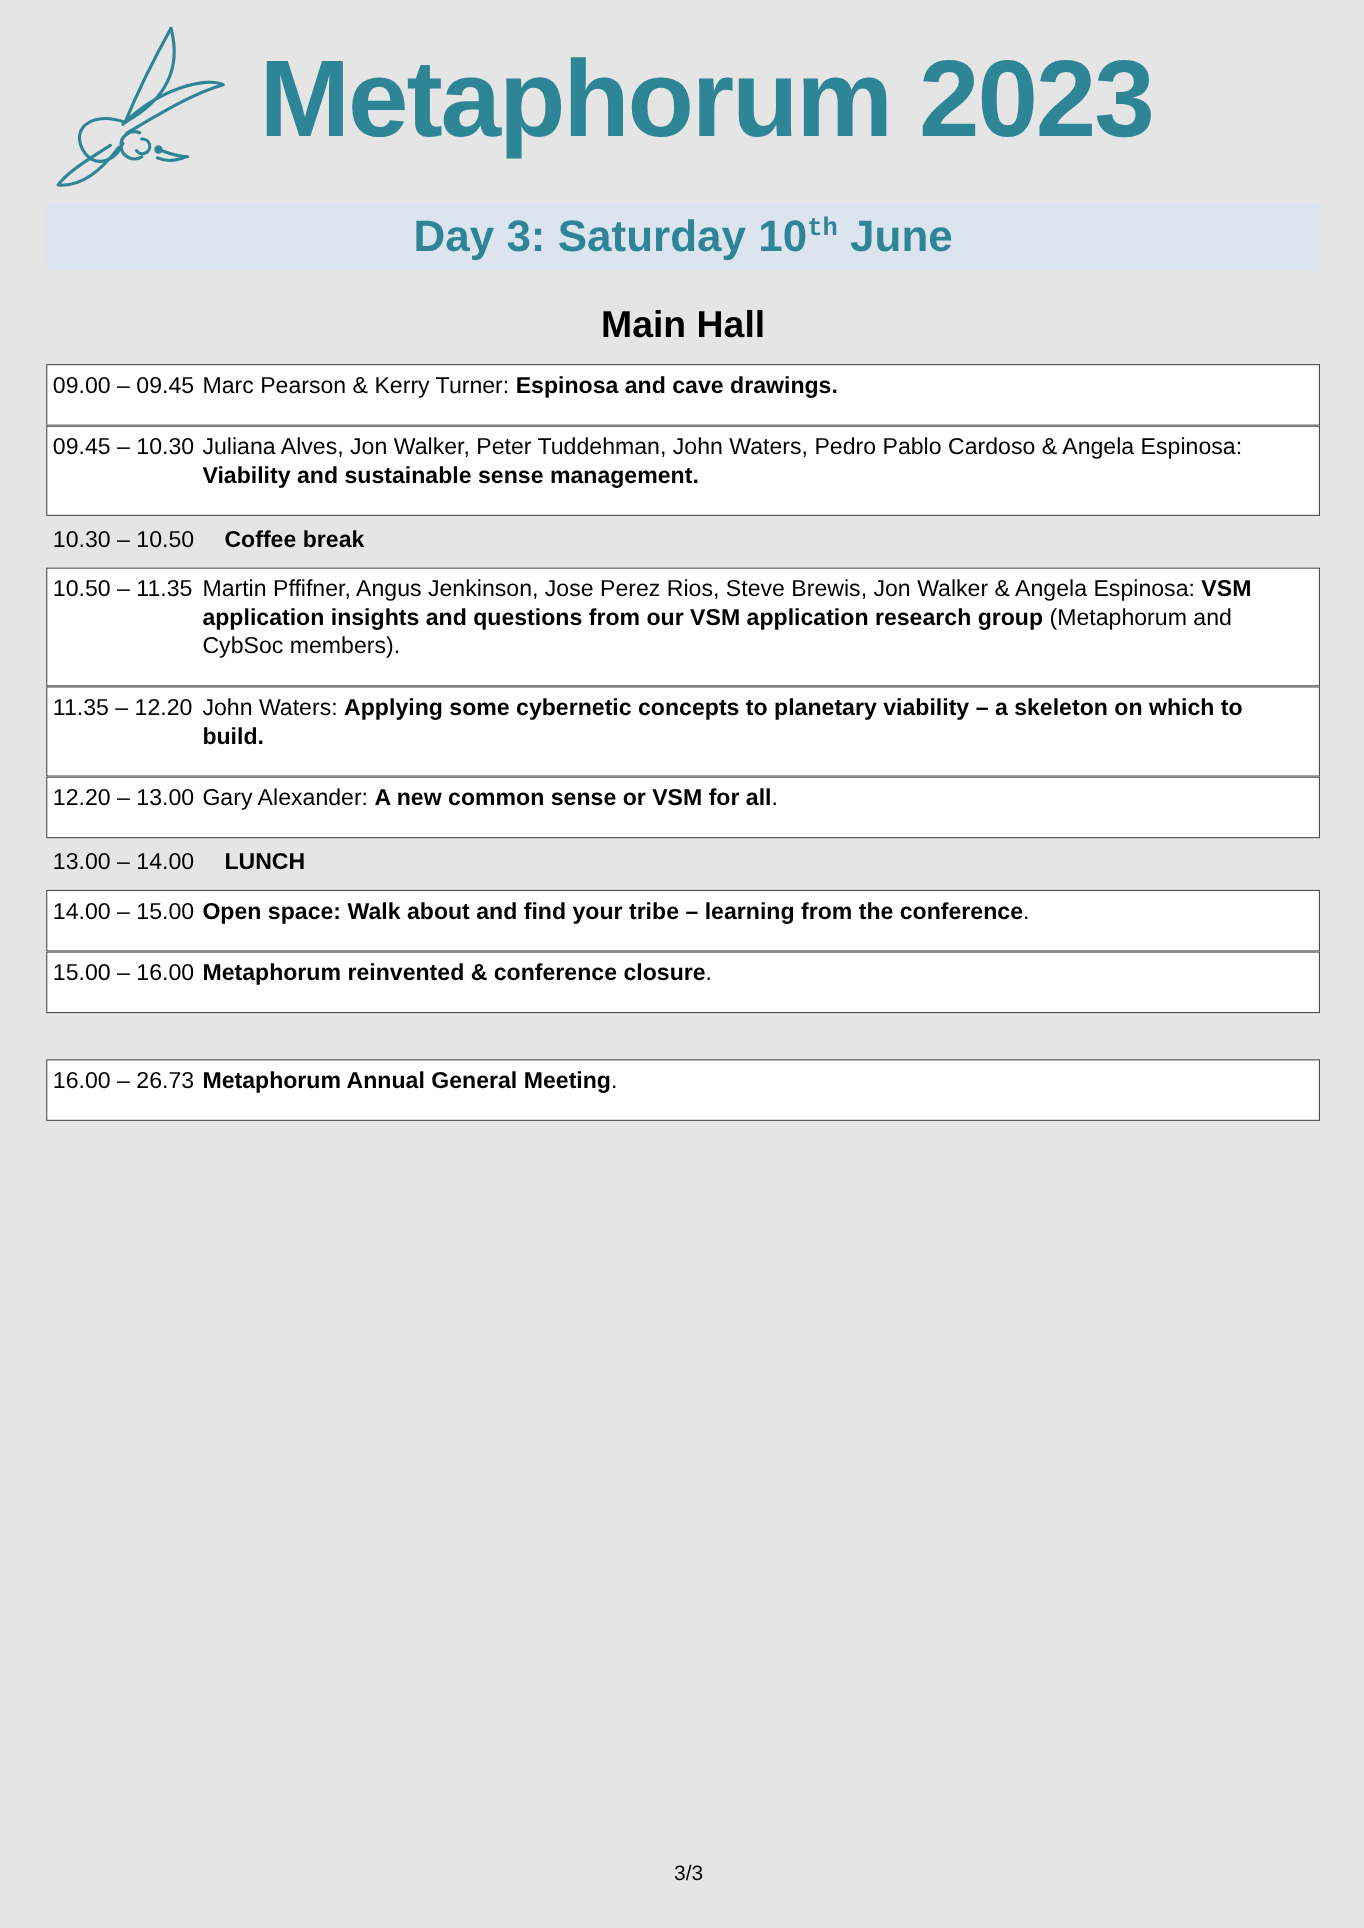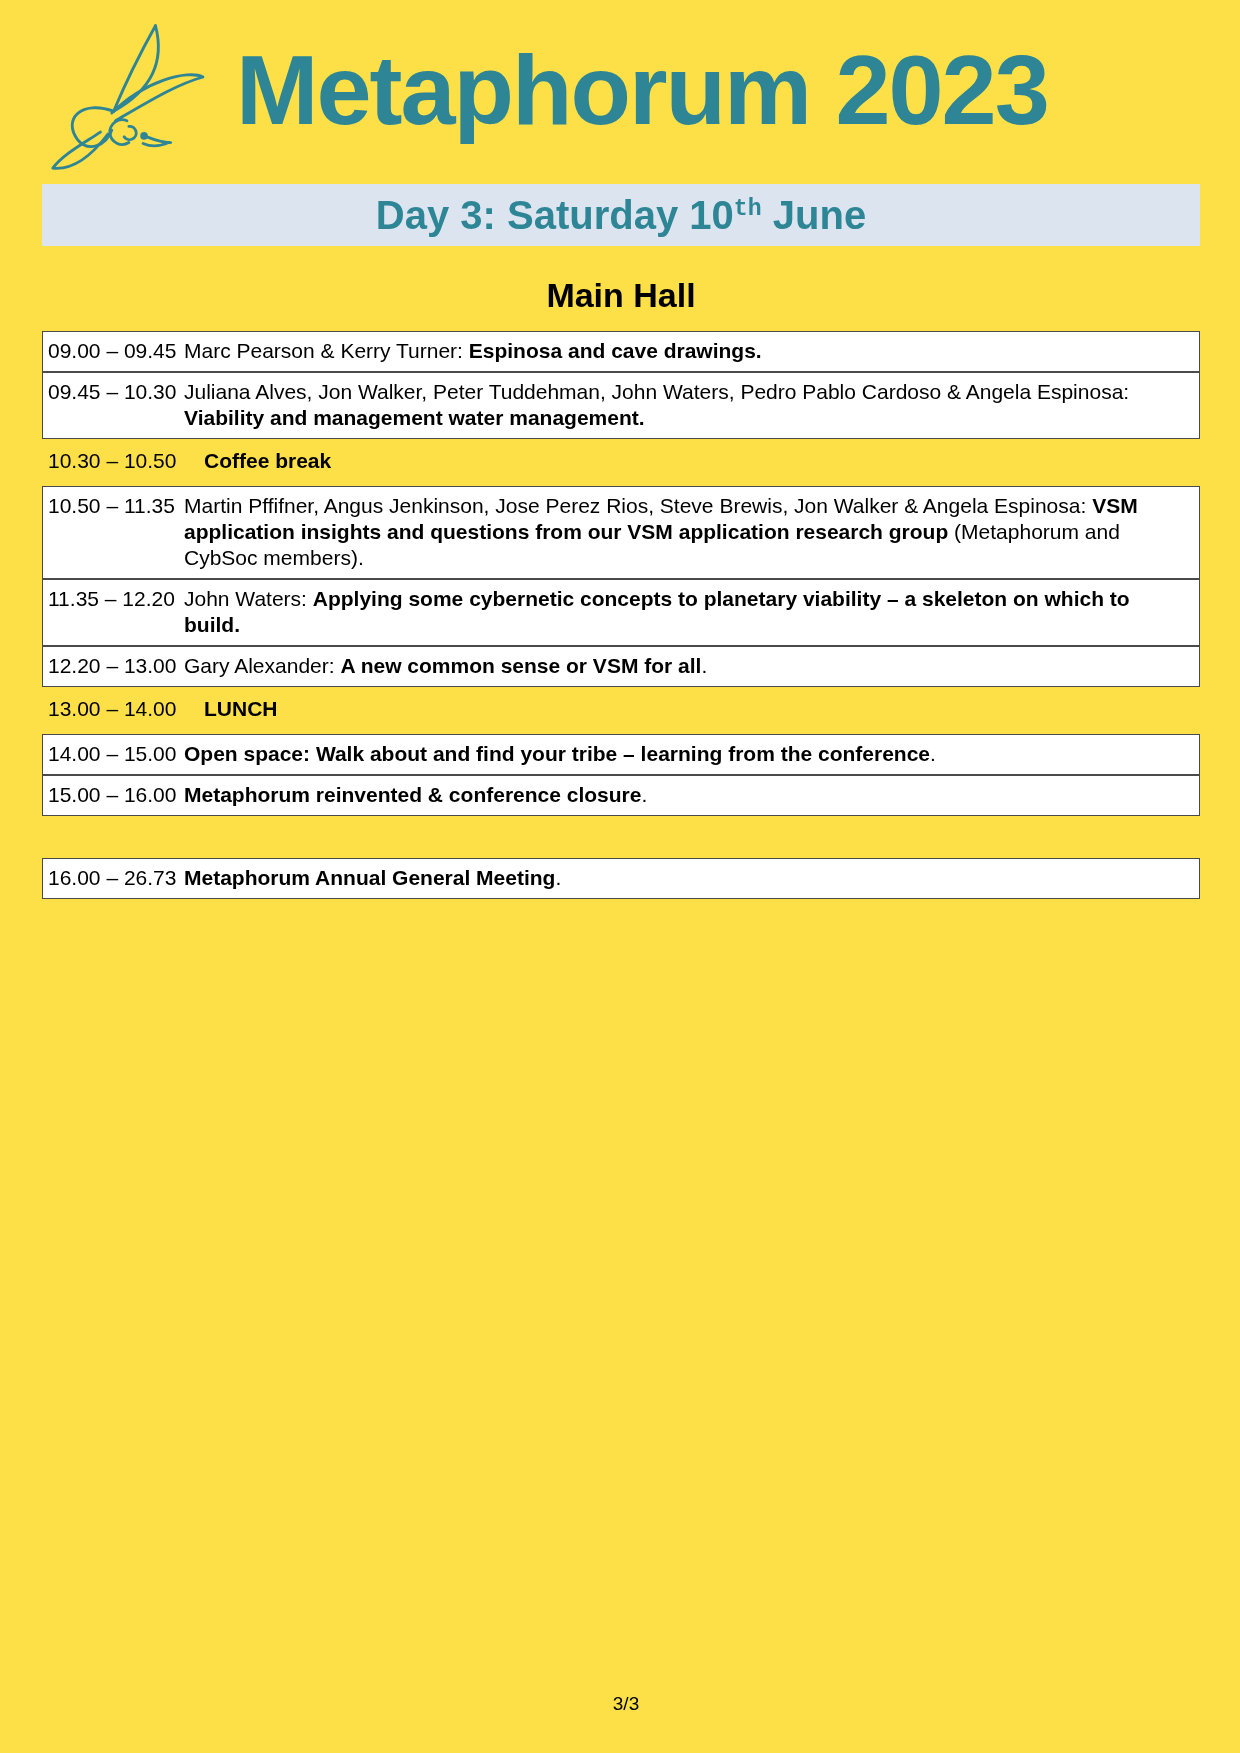--- a/index.html
+++ b/index.html
@@ -1,19 +1,19 @@
 <!DOCTYPE html>
 <html style="--accent: #2D8596; --banner-bg: #DCE5EF;"><head>
 <meta charset="utf-8">
 <style>
   html,body{margin:0;padding:0;background:#ffffff;}
   .page{
     position:relative;
     width:1240px;height:1753px;
-    background:#fde047;
+    background:#e5e5e5;
     font-family:"Liberation Sans",sans-serif;
     color:#000;
     overflow:hidden;
     box-sizing:border-box;
     padding:12px 40px 0 42px;
   }
   
   .header{display:flex;align-items:center;gap:26px;height:168px;}
   .logo{width:168px;height:152px;flex:0 0 auto;}
   .title{
@@ -33,21 +33,21 @@
   
   .hall-title{
     text-align:center;font-size:34px;font-weight:bold;
     margin:30px 0 16px 0;
   }
   
   .schedule{font-size:21px;line-height:26px;}
   .row{display:flex;align-items:flex-start;box-sizing:border-box;}
   .row.boxed{
     border:1px solid #4a4a4a;
-    padding:6px 8px 7px 5px;
+    padding:6px 8px 22px 5px;
     background:#fff;
   }
   .row.boxed + .row.boxed{}
   .row.plain{
     border:none;
     padding:6px 8px 9px 6px;
     margin:3px 0;
     gap:20px;
   }
   .row.gap{margin-top:42px;}
@@ -87,21 +87,21 @@
 
   <div class="hall-title">Main Hall</div>
 
   <div class="schedule">
       <div class="row boxed">
         <div class="time">09.00 – 09.45</div>
         <div class="desc"><span>Marc Pearson &amp; Kerry Turner: </span><span class="b">Espinosa and cave drawings.</span></div>
       </div>
       <div class="row boxed">
         <div class="time">09.45 – 10.30</div>
-        <div class="desc"><span>Juliana Alves, Jon Walker, Peter Tuddehman, John Waters, Pedro Pablo Cardoso &amp; Angela Espinosa: </span><span class="b">Viability and management water management.</span></div>
+        <div class="desc"><span>Juliana Alves, Jon Walker, Peter Tuddehman, John Waters, Pedro Pablo Cardoso &amp; Angela Espinosa: </span><span class="b">Viability and sustainable sense management.</span></div>
       </div>
       <div class="row plain">
         <div class="time">10.30 – 10.50</div>
         <div class="desc"><span class="b">Coffee break</span></div>
       </div>
       <div class="row boxed">
         <div class="time">10.50 – 11.35</div>
         <div class="desc"><span>Martin Pffifner, Angus Jenkinson, Jose Perez Rios, Steve Brewis, Jon Walker &amp; Angela Espinosa: </span><span class="b">VSM application insights and questions from our VSM application research group</span><span> (Metaphorum and CybSoc members).</span></div>
       </div>
       <div class="row boxed">

